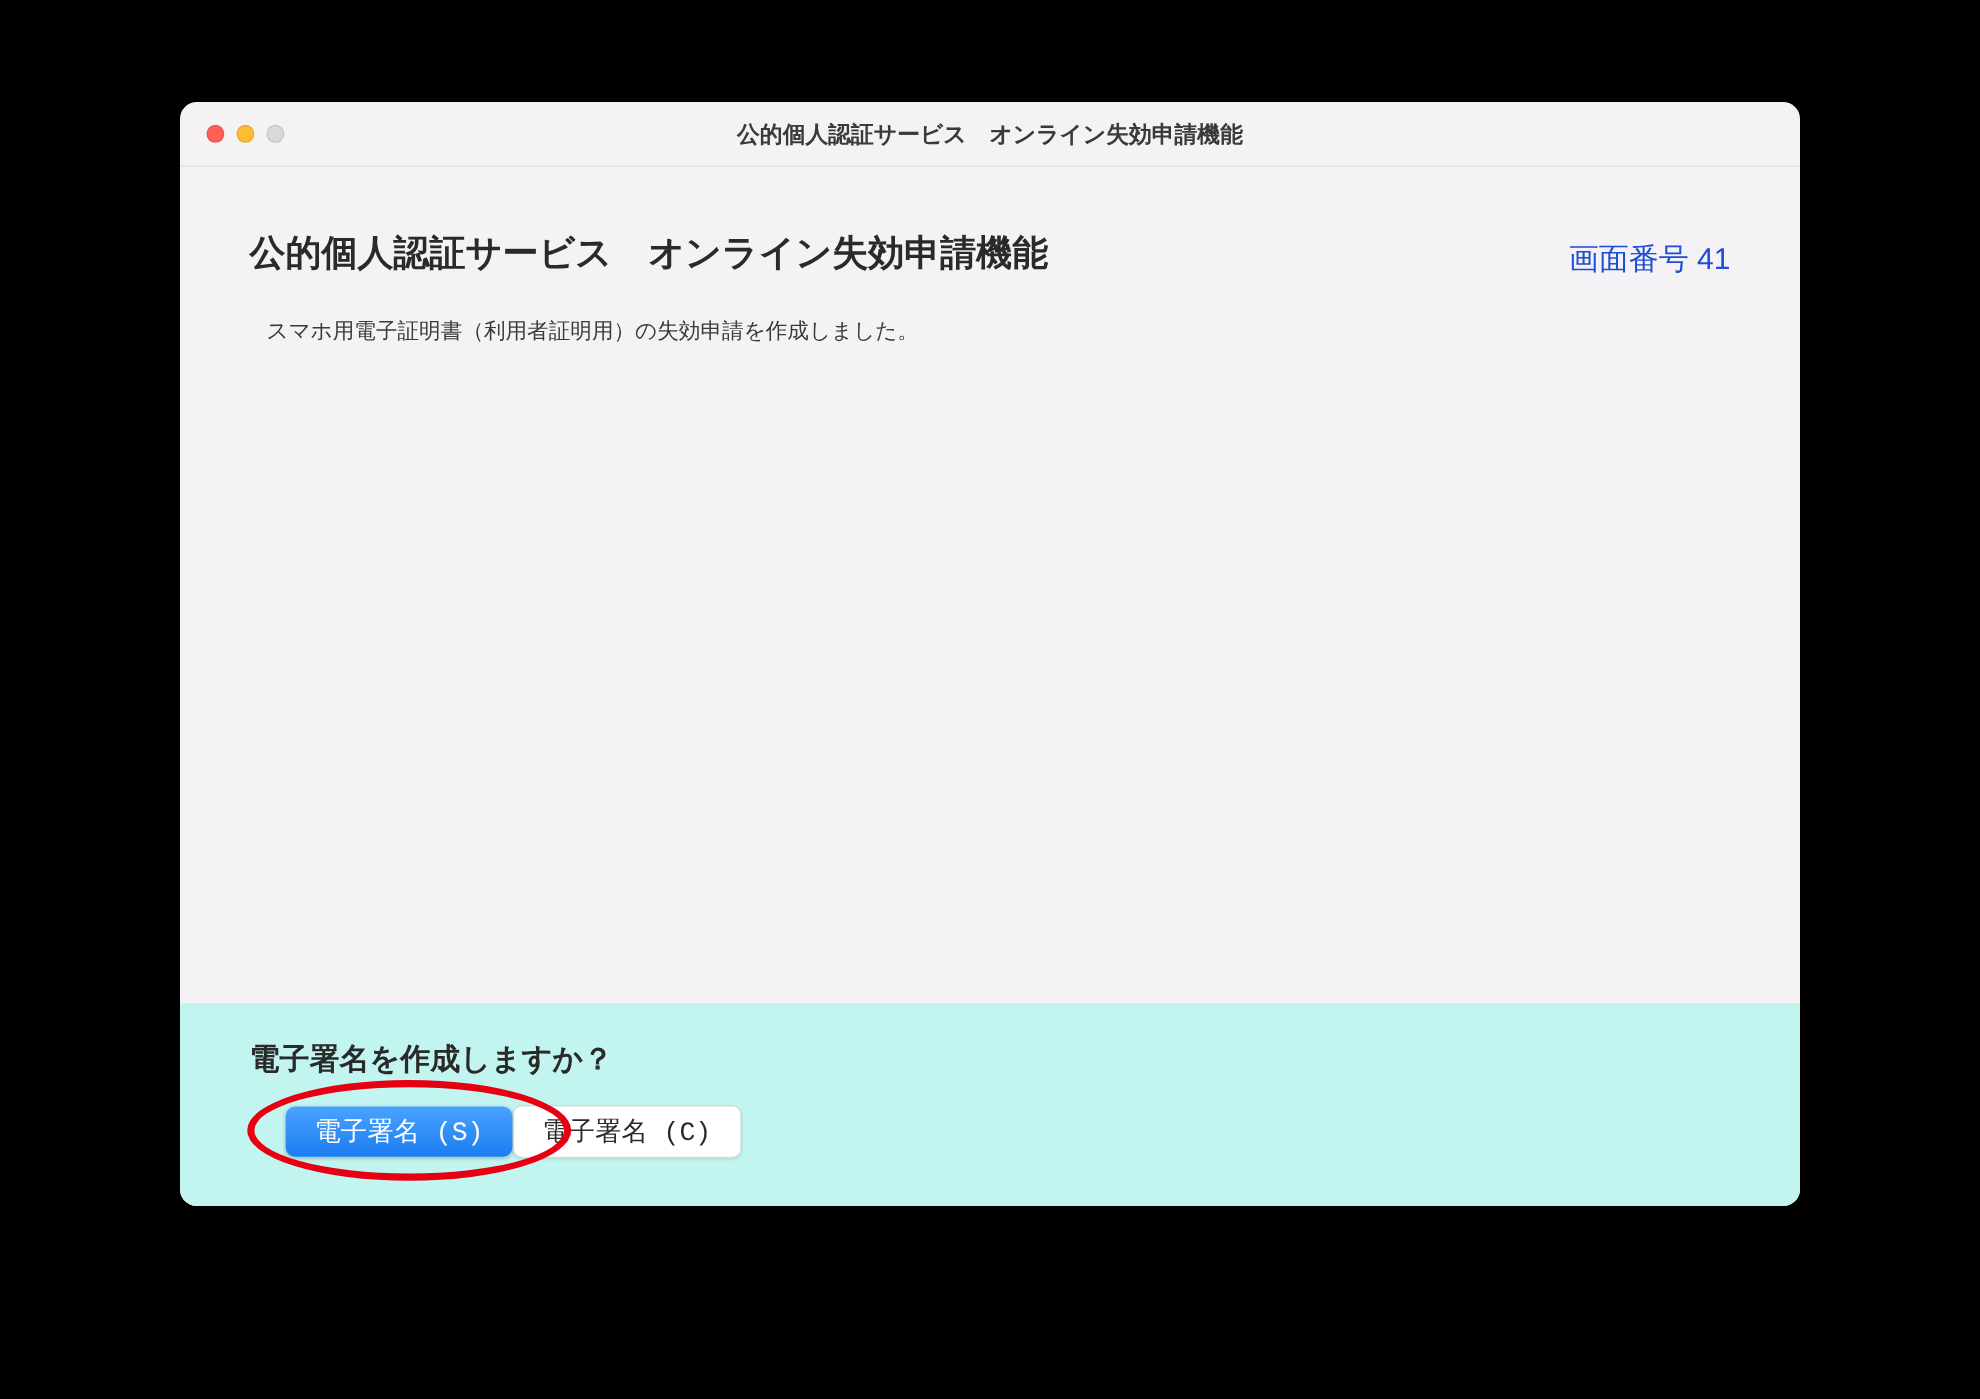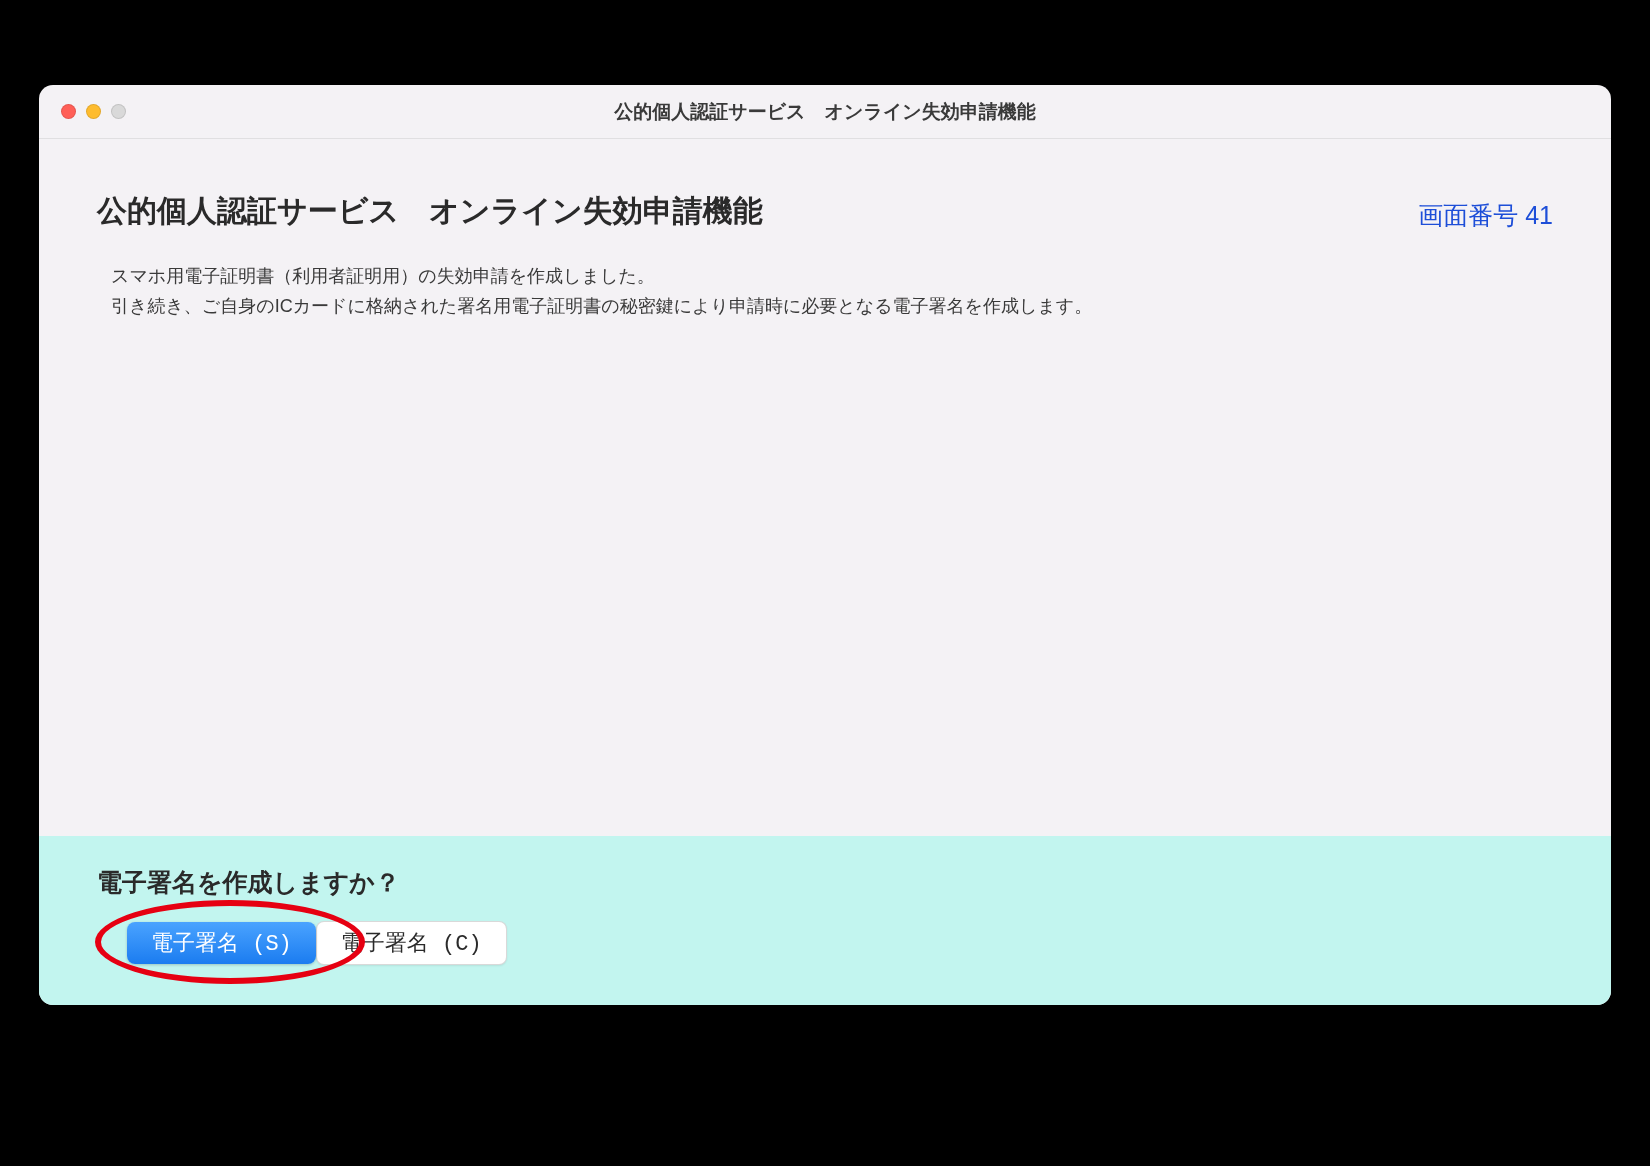--- a/index.html
+++ b/index.html
@@ -11,21 +11,21 @@
       background: #000;
       width: 1650px;
       height: 1166px;
       font-family: -apple-system, "Hiragino Sans", "Hiragino Kaku Gothic ProN", Meiryo, sans-serif;
       display: flex;
       align-items: flex-start;
       justify-content: center;
       padding-top: 85px;
     }
     .window {
-      width: 1572px;
+      width: 1350px;
       height: 920px;
       background: #f4f2f5;
       border-radius: 14px;
       box-shadow: 0 25px 60px rgba(0,0,0,0.6);
       overflow: hidden;
       display: flex;
       flex-direction: column;
       position: relative;
     }
     .titlebar {
@@ -147,21 +147,20 @@
       <div class="traffic-light tl-max"></div>
     </div>
     <div class="window-title">公的個人認証サービス　オンライン失効申請機能</div>
   </div>
 
   <div class="content">
     <div class="screen-number">画面番号 41</div>
     <div class="heading">公的個人認証サービス　オンライン失効申請機能</div>
     <div class="body-text">
       <div>スマホ用電子証明書（利用者証明用）の失効申請を作成しました。</div>
-      <div>引き続き、ご自身のICカードに格納された署名用電子証明書の秘密鍵により申請時に必要となる電子署名を作成します。</div>
     </div>
   </div>
 
   <div class="footer">
     <div class="prompt">電子署名を作成しますか？</div>
     <div class="button-row">
       <span class="primary-wrap">
         <div class="highlight-ellipse"></div>
         <button class="btn btn-primary">電子署名 (S)</button>
       </span>

